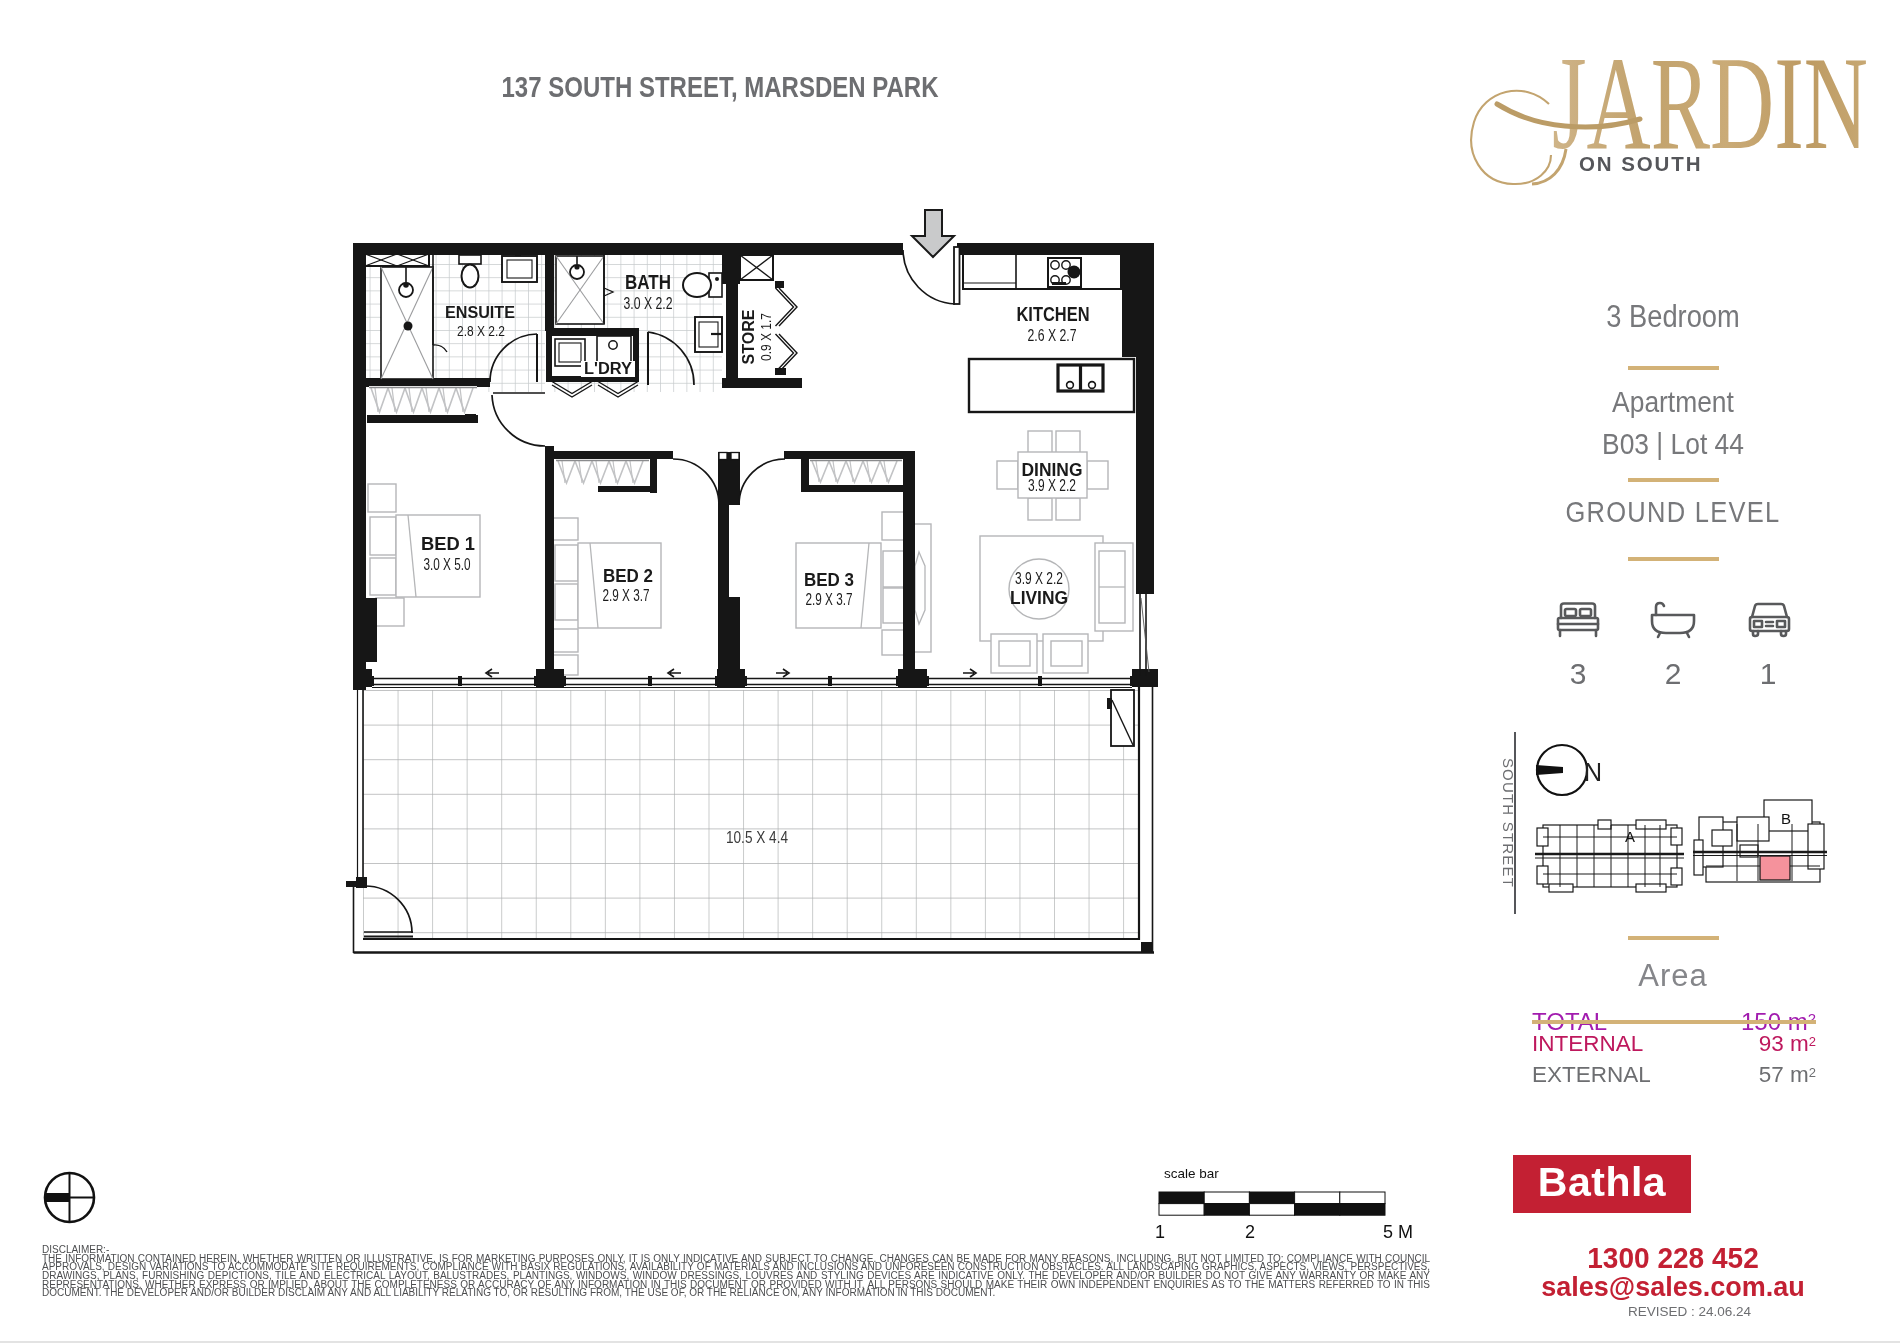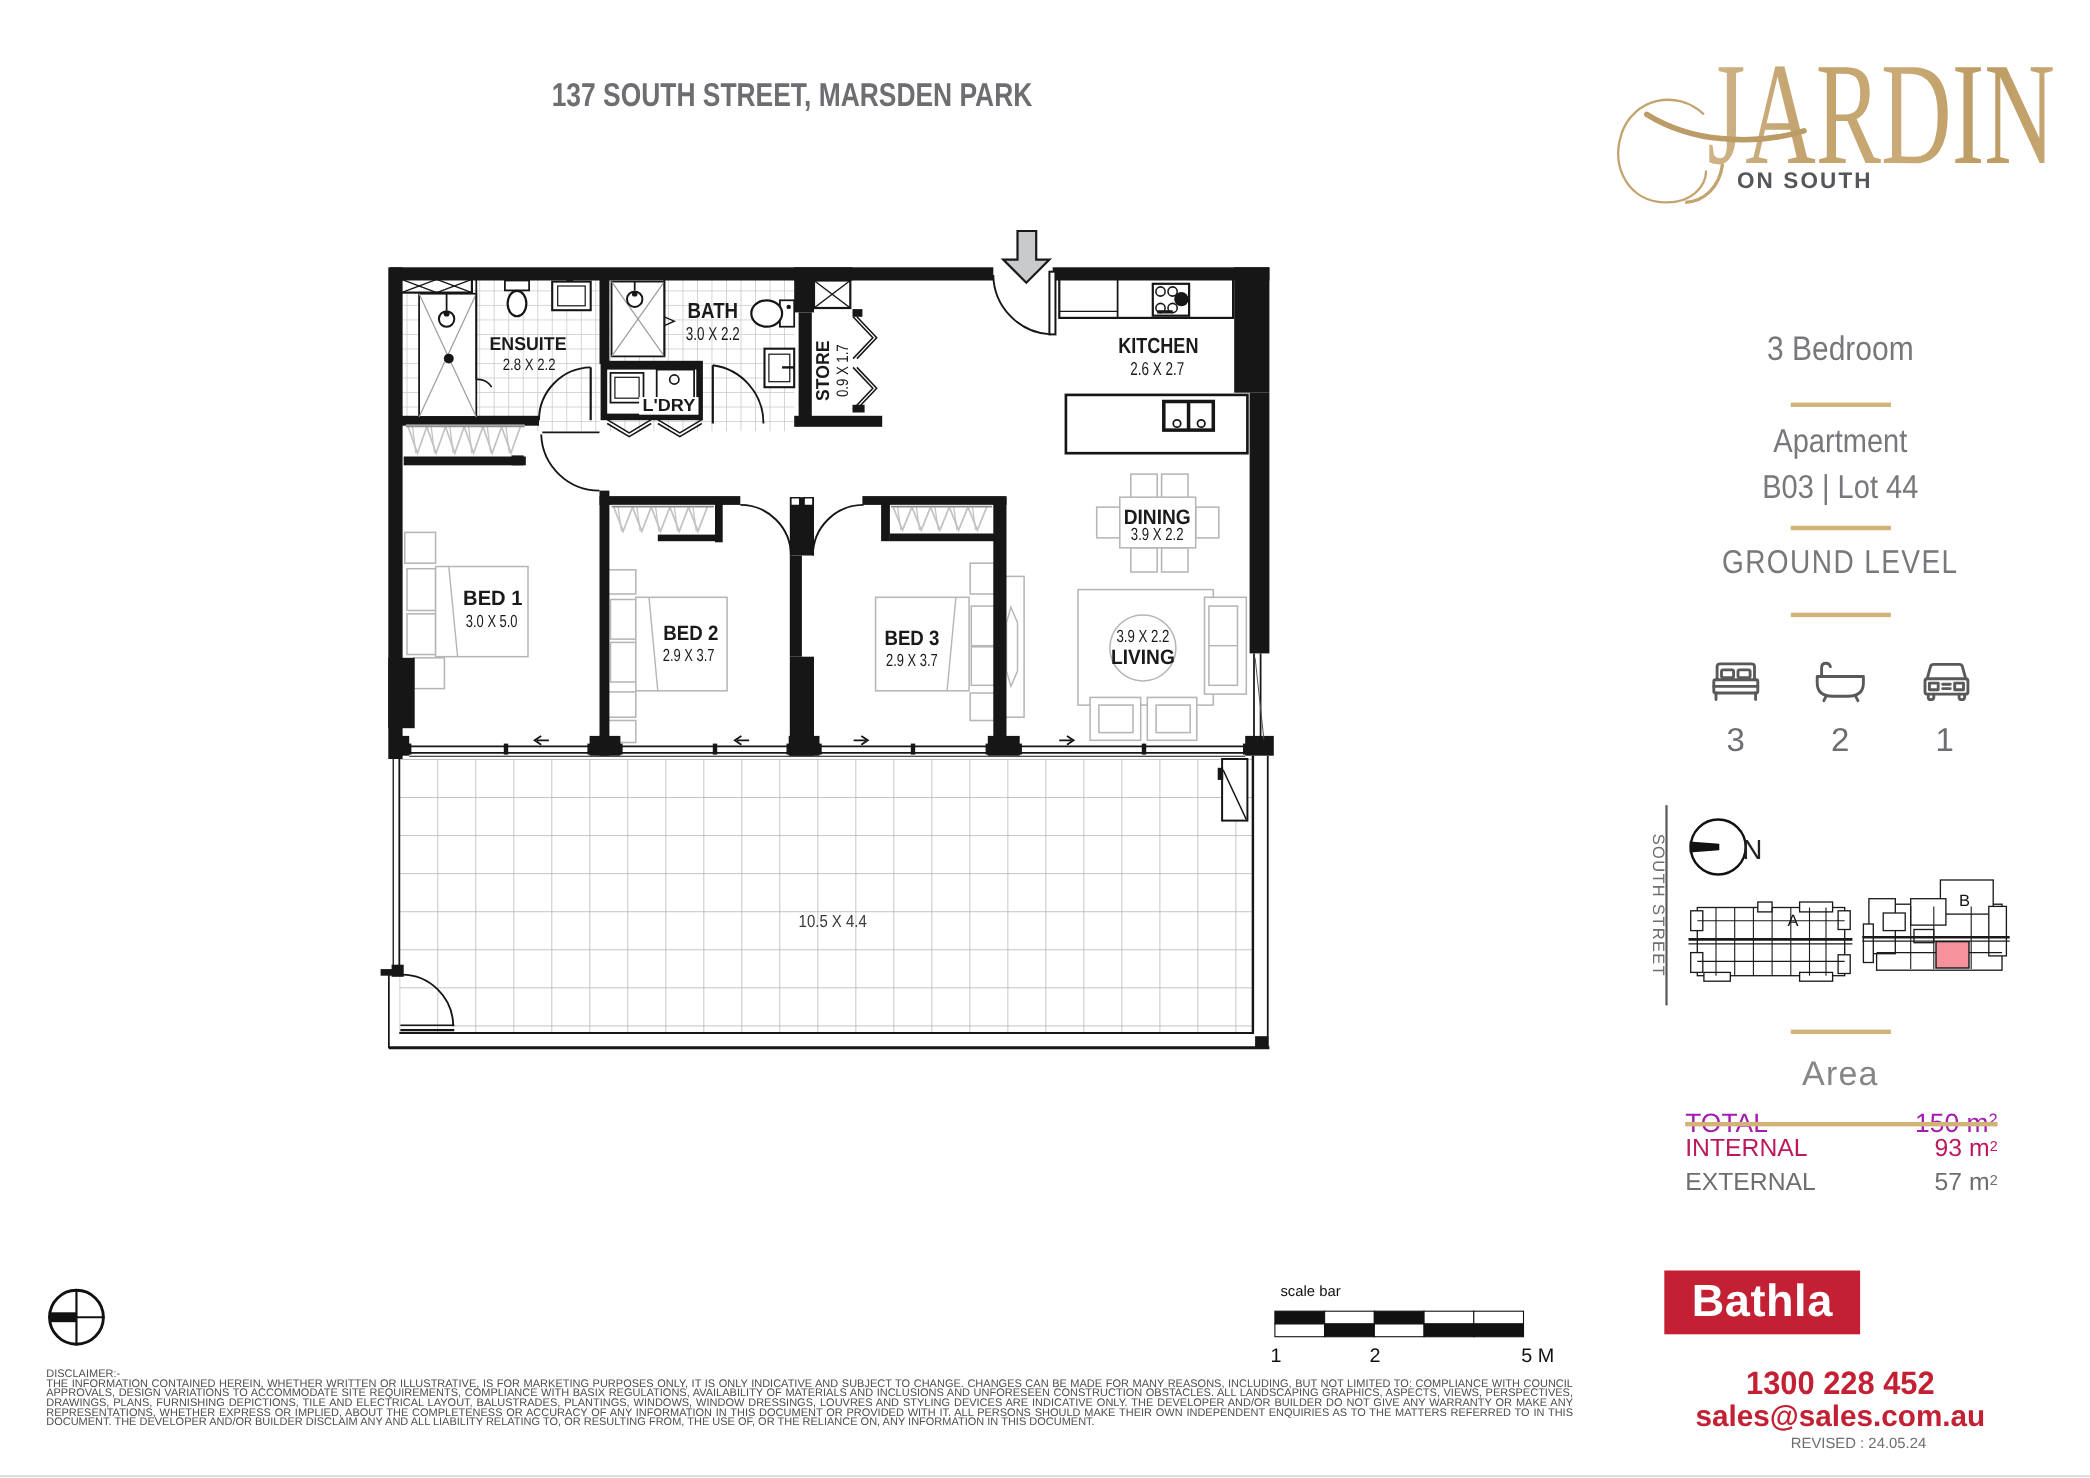--- a/index.html
+++ b/index.html
@@ -33,21 +33,21 @@
 
 <div class="abs" style="left:1513px;top:1155px;width:178px;height:58px;background:#c32033;color:#fff;
      font-size:41px;font-weight:bold;text-align:center;line-height:55px;letter-spacing:0.5px;">Bathla</div>
 <div class="abs ctr" style="left:1523px;top:1241px;width:300px;font-size:29.5px;color:#c32033;font-weight:bold;transform:scaleX(0.95);transform-origin:150px 0;">1300 228 452</div>
 <div class="abs ctr" style="left:1493px;top:1272px;width:360px;font-size:27px;color:#c32033;font-weight:bold;">sales@sales.com.au</div>
 
 <div class="abs" style="left:42px;top:1246px;width:1388px;font-size:10px;color:#4c4d4f;line-height:8.65px;text-align:justify;">
 DISCLAIMER:-<br>
 THE INFORMATION CONTAINED HEREIN, WHETHER WRITTEN OR ILLUSTRATIVE, IS FOR MARKETING PURPOSES ONLY, IT IS ONLY INDICATIVE AND SUBJECT TO CHANGE. CHANGES CAN BE MADE FOR MANY REASONS, INCLUDING, BUT NOT LIMITED TO: COMPLIANCE WITH COUNCIL APPROVALS, DESIGN VARIATIONS TO ACCOMMODATE SITE REQUIREMENTS, COMPLIANCE WITH BASIX REGULATIONS, AVAILABILITY OF MATERIALS AND INCLUSIONS AND UNFORESEEN CONSTRUCTION OBSTACLES. ALL LANDSCAPING GRAPHICS, ASPECTS, VIEWS, PERSPECTIVES, DRAWINGS, PLANS, FURNISHING DEPICTIONS, TILE AND ELECTRICAL LAYOUT, BALUSTRADES, PLANTINGS, WINDOWS, WINDOW DRESSINGS, LOUVRES AND STYLING DEVICES ARE INDICATIVE ONLY. THE DEVELOPER AND/OR BUILDER DO NOT GIVE ANY WARRANTY OR MAKE ANY REPRESENTATIONS, WHETHER EXPRESS OR IMPLIED, ABOUT THE COMPLETENESS OR ACCURACY OF ANY INFORMATION IN THIS DOCUMENT OR PROVIDED WITH IT. ALL PERSONS SHOULD MAKE THEIR OWN INDEPENDENT ENQUIRIES AS TO THE MATTERS REFERRED TO IN THIS DOCUMENT. THE DEVELOPER AND/OR BUILDER DISCLAIM ANY AND ALL LIABILITY RELATING TO, OR RESULTING FROM, THE USE OF, OR THE RELIANCE ON, ANY INFORMATION IN THIS DOCUMENT.
 </div>
-<div class="abs" style="left:1628px;top:1304px;font-size:13.5px;color:#6d6e71;">REVISED : 24.05.24</div>
+<div class="abs" style="left:1628px;top:1304px;font-size:13.5px;color:#6d6e71;">REVISED : 24.06.24</div>
 
 <svg class="abs" style="left:0;top:0;" width="1900" height="1344" viewBox="0 0 1900 1344" font-family="Liberation Sans, sans-serif">
 <defs>
 <pattern id="tile" width="13.2" height="13.2" patternUnits="userSpaceOnUse">
   <rect width="13.2" height="13.2" fill="#ffffff"></rect>
   <path d="M13.2 0H0V13.2" fill="none" stroke="#c6cacc" stroke-width="1.4"></path>
 </pattern>
 <pattern id="tgrid" width="34.55" height="34.6" patternUnits="userSpaceOnUse" patternTransform="translate(363,690)">
   <rect width="34.55" height="34.6" fill="#ffffff"></rect>
   <path d="M34.55 0H0V34.6" fill="none" stroke="#aeb0b1" stroke-width="1.3"></path>

